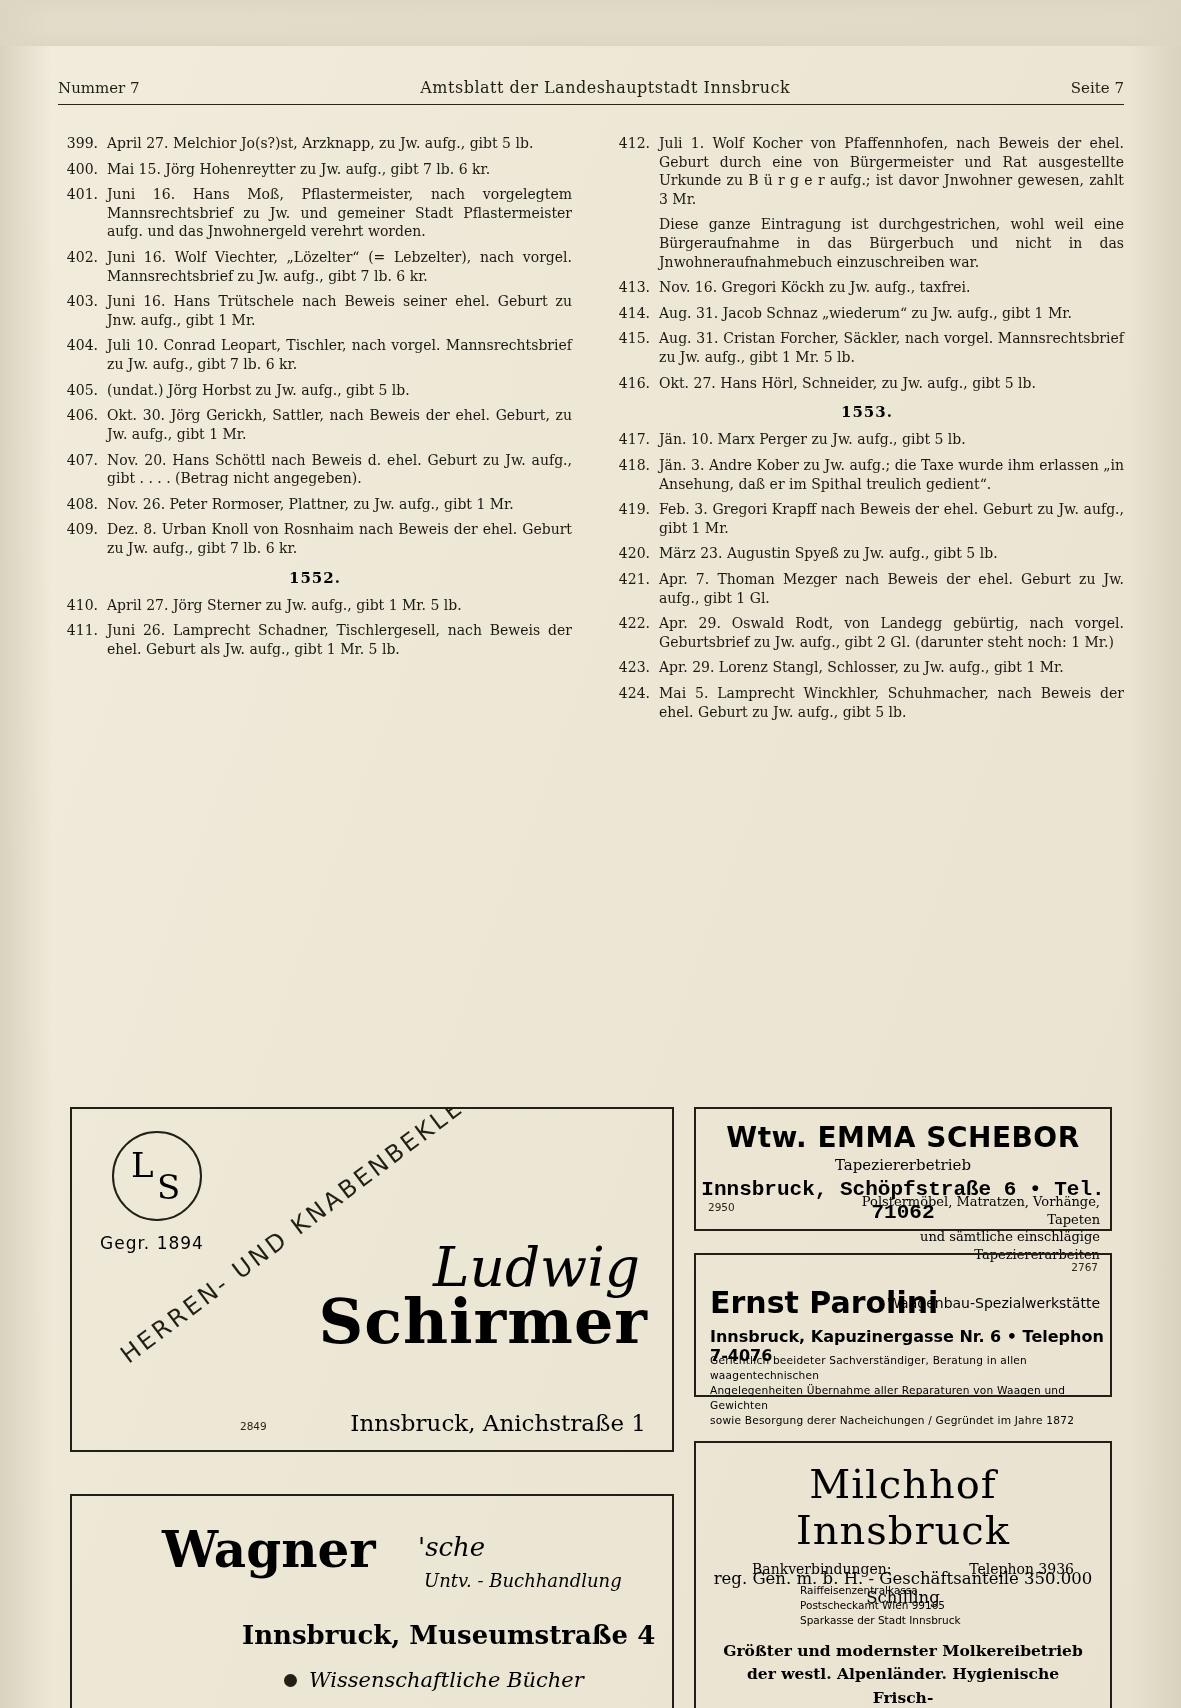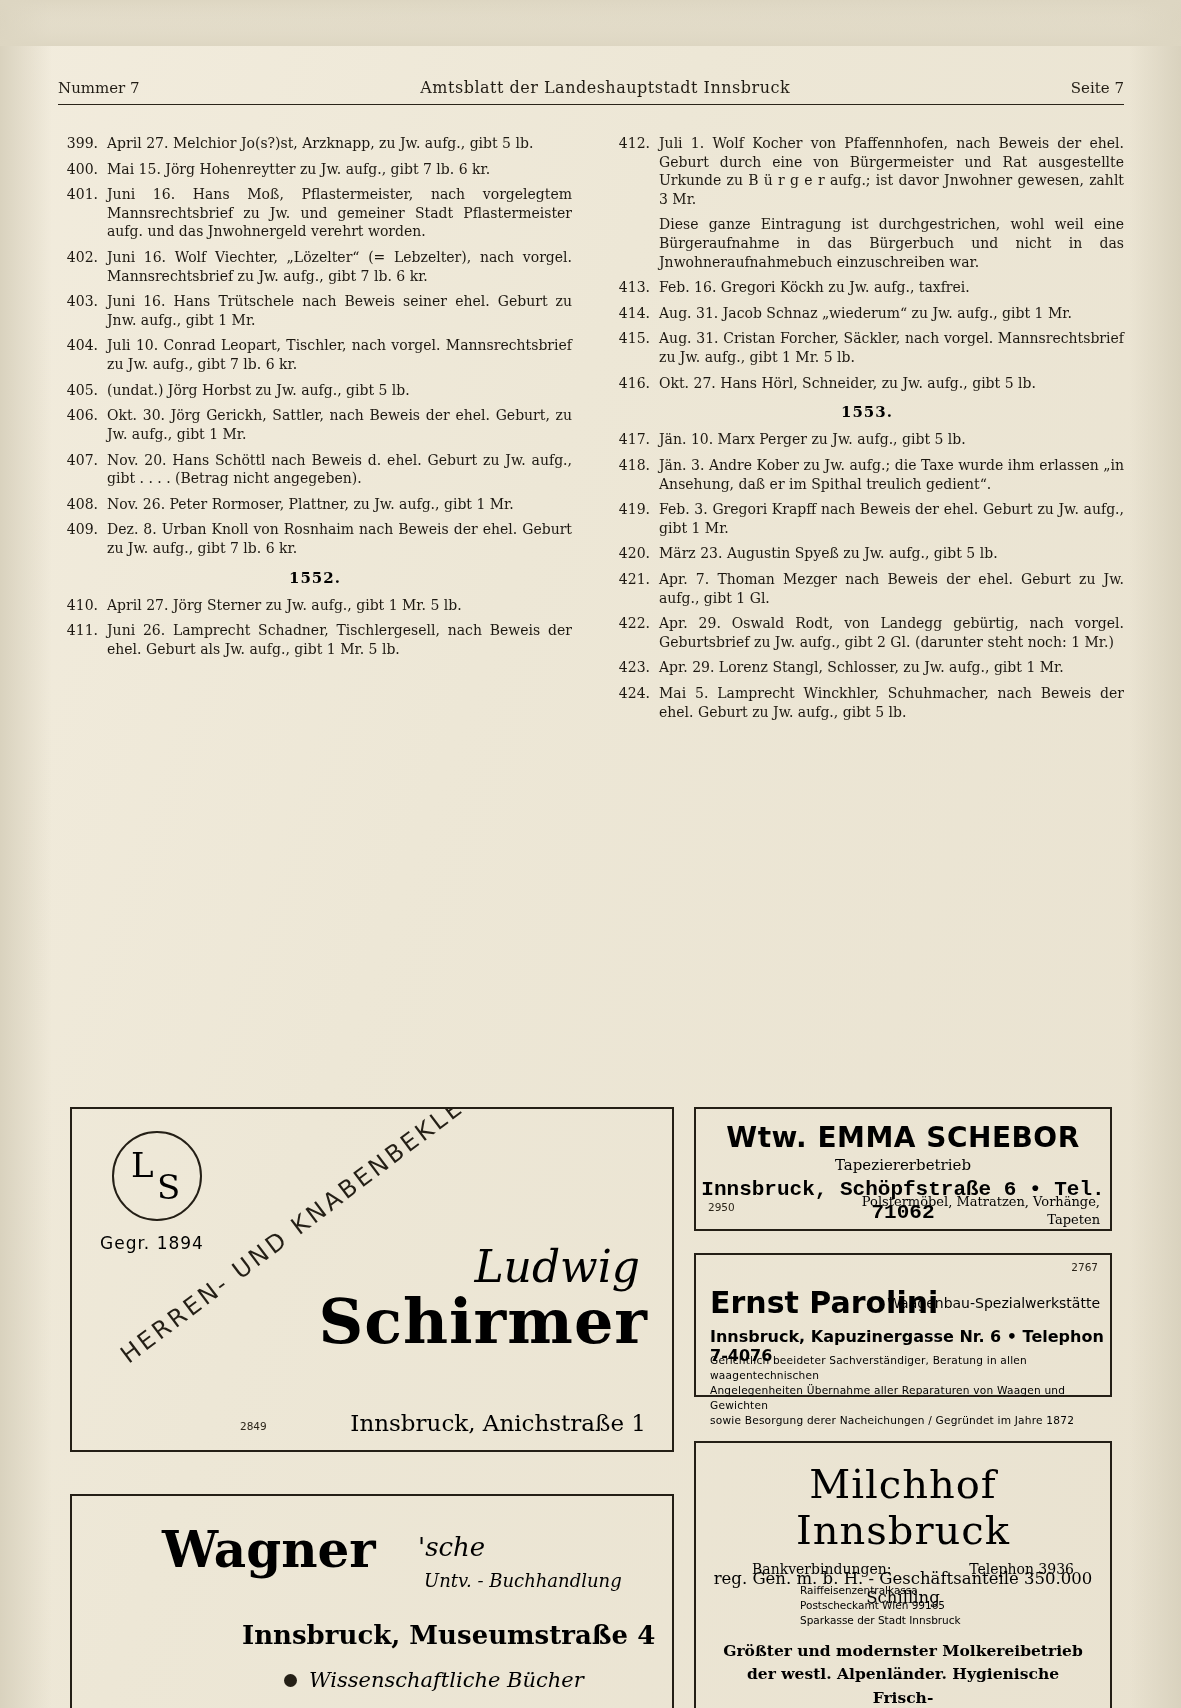--- a/index.html
+++ b/index.html
@@ -169,22 +169,22 @@
     transform: rotate(-37deg);
     font-size: 24px;
     font-family: "DejaVu Sans", sans-serif;
     letter-spacing: 3px;
     white-space: nowrap;
     color: #241f16;
   }
   .ls-ludwig {
     position: absolute;
     right: 32px;
-    top: 132px;
-    font-size: 44px;
+    top: 126px;
+    font-size: 55px;
     font-family: "DejaVu Serif", serif;
     font-style: italic;
     text-align: center;
   }
   .ls-schirmer {
     position: absolute;
     right: 24px;
     top: 176px;
     font-size: 62px;
     font-family: "DejaVu Serif", serif;
@@ -481,21 +481,21 @@
           <div class="entry">
             <span class="num">412.</span>
             <span class="txt">Juli 1. Wolf Kocher von Pfaffennhofen, nach Beweis der ehel. Geburt durch eine von Bürgermeister und Rat ausgestellte Urkunde zu B ü r g e r aufg.; ist davor Jnwohner gewesen, zahlt 3 Mr.</span>
           </div>
           <div class="entry">
             <span class="num"></span>
             <span class="txt">Diese ganze Eintragung ist durchgestrichen, wohl weil eine Bürgeraufnahme in das Bürgerbuch und nicht in das Jnwohneraufnahmebuch einzuschreiben war.</span>
           </div>
           <div class="entry">
             <span class="num">413.</span>
-            <span class="txt">Feb. 16. Gregori Köckh zu Jw. aufg., taxfrei.</span>
+            <span class="txt">Nov. 16. Gregori Köckh zu Jw. aufg., taxfrei.</span>
           </div>
           <div class="entry">
             <span class="num">414.</span>
             <span class="txt">Aug. 31. Jacob Schnaz „wiederum“ zu Jw. aufg., gibt 1 Mr.</span>
           </div>
           <div class="entry">
             <span class="num">415.</span>
             <span class="txt">Aug. 31. Cristan Forcher, Säckler, nach vorgel. Mannsrechtsbrief zu Jw. aufg., gibt 1 Mr. 5 lb.</span>
           </div>
           <div class="entry">
@@ -579,20 +579,21 @@
       </div>
 
       <div class="ad-right-col">
 
         <div class="box ad-schebor">
           <div class="sb-title">Wtw. EMMA SCHEBOR</div>
           <div class="sb-sub">Tapeziererbetrieb</div>
           <div class="sb-addr">Innsbruck, Schöpfstraße 6  •  Tel. 71062</div>
           <div class="sb-body">
             <div>Polstermöbel, Matratzen, Vorhänge, Tapeten</div>
+            <div>und sämtliche einschlägige Tapeziererarbeiten</div>
           </div>
           <div class="corner-num sb-num">2950</div>
         </div>
 
         <div class="box ad-parolini">
           <div class="corner-num pa-num">2767</div>
           <div class="pa-title">Ernst Parolini</div>
           <div class="pa-spez">Waagenbau-Spezialwerkstätte</div>
           <div class="pa-addr">Innsbruck, Kapuzinergasse Nr. 6 • Telephon 7-4076</div>
           <div class="pa-body">

